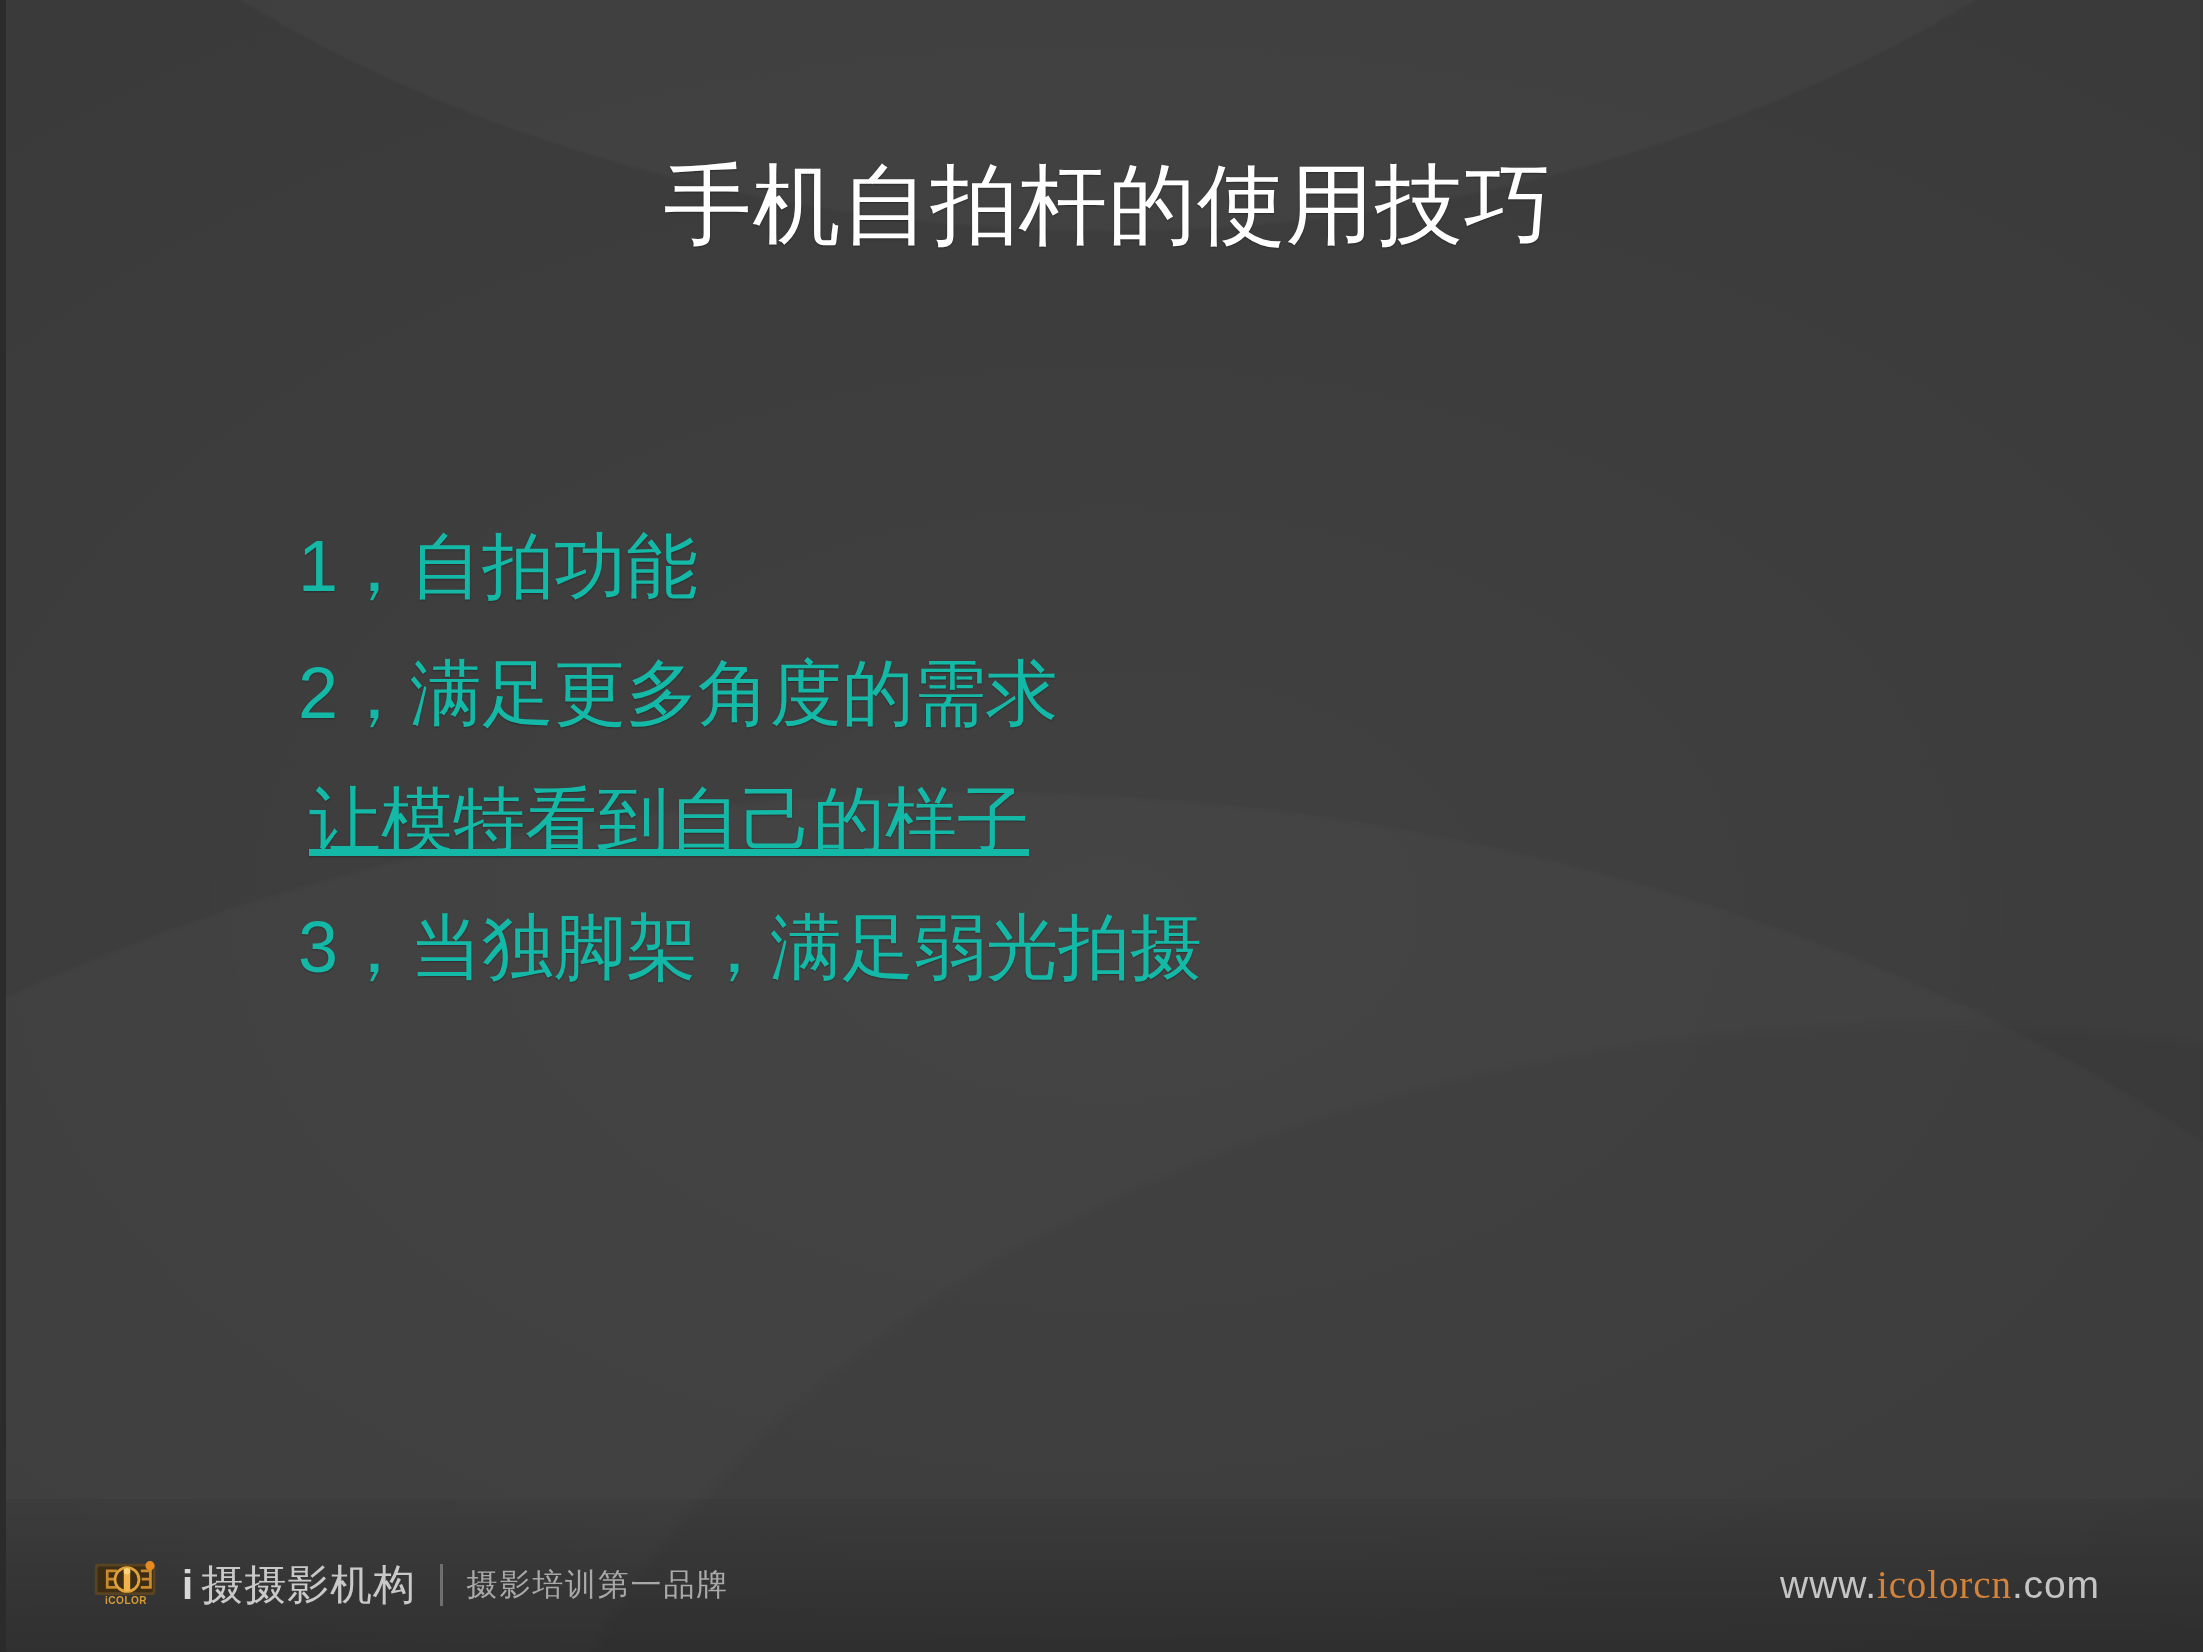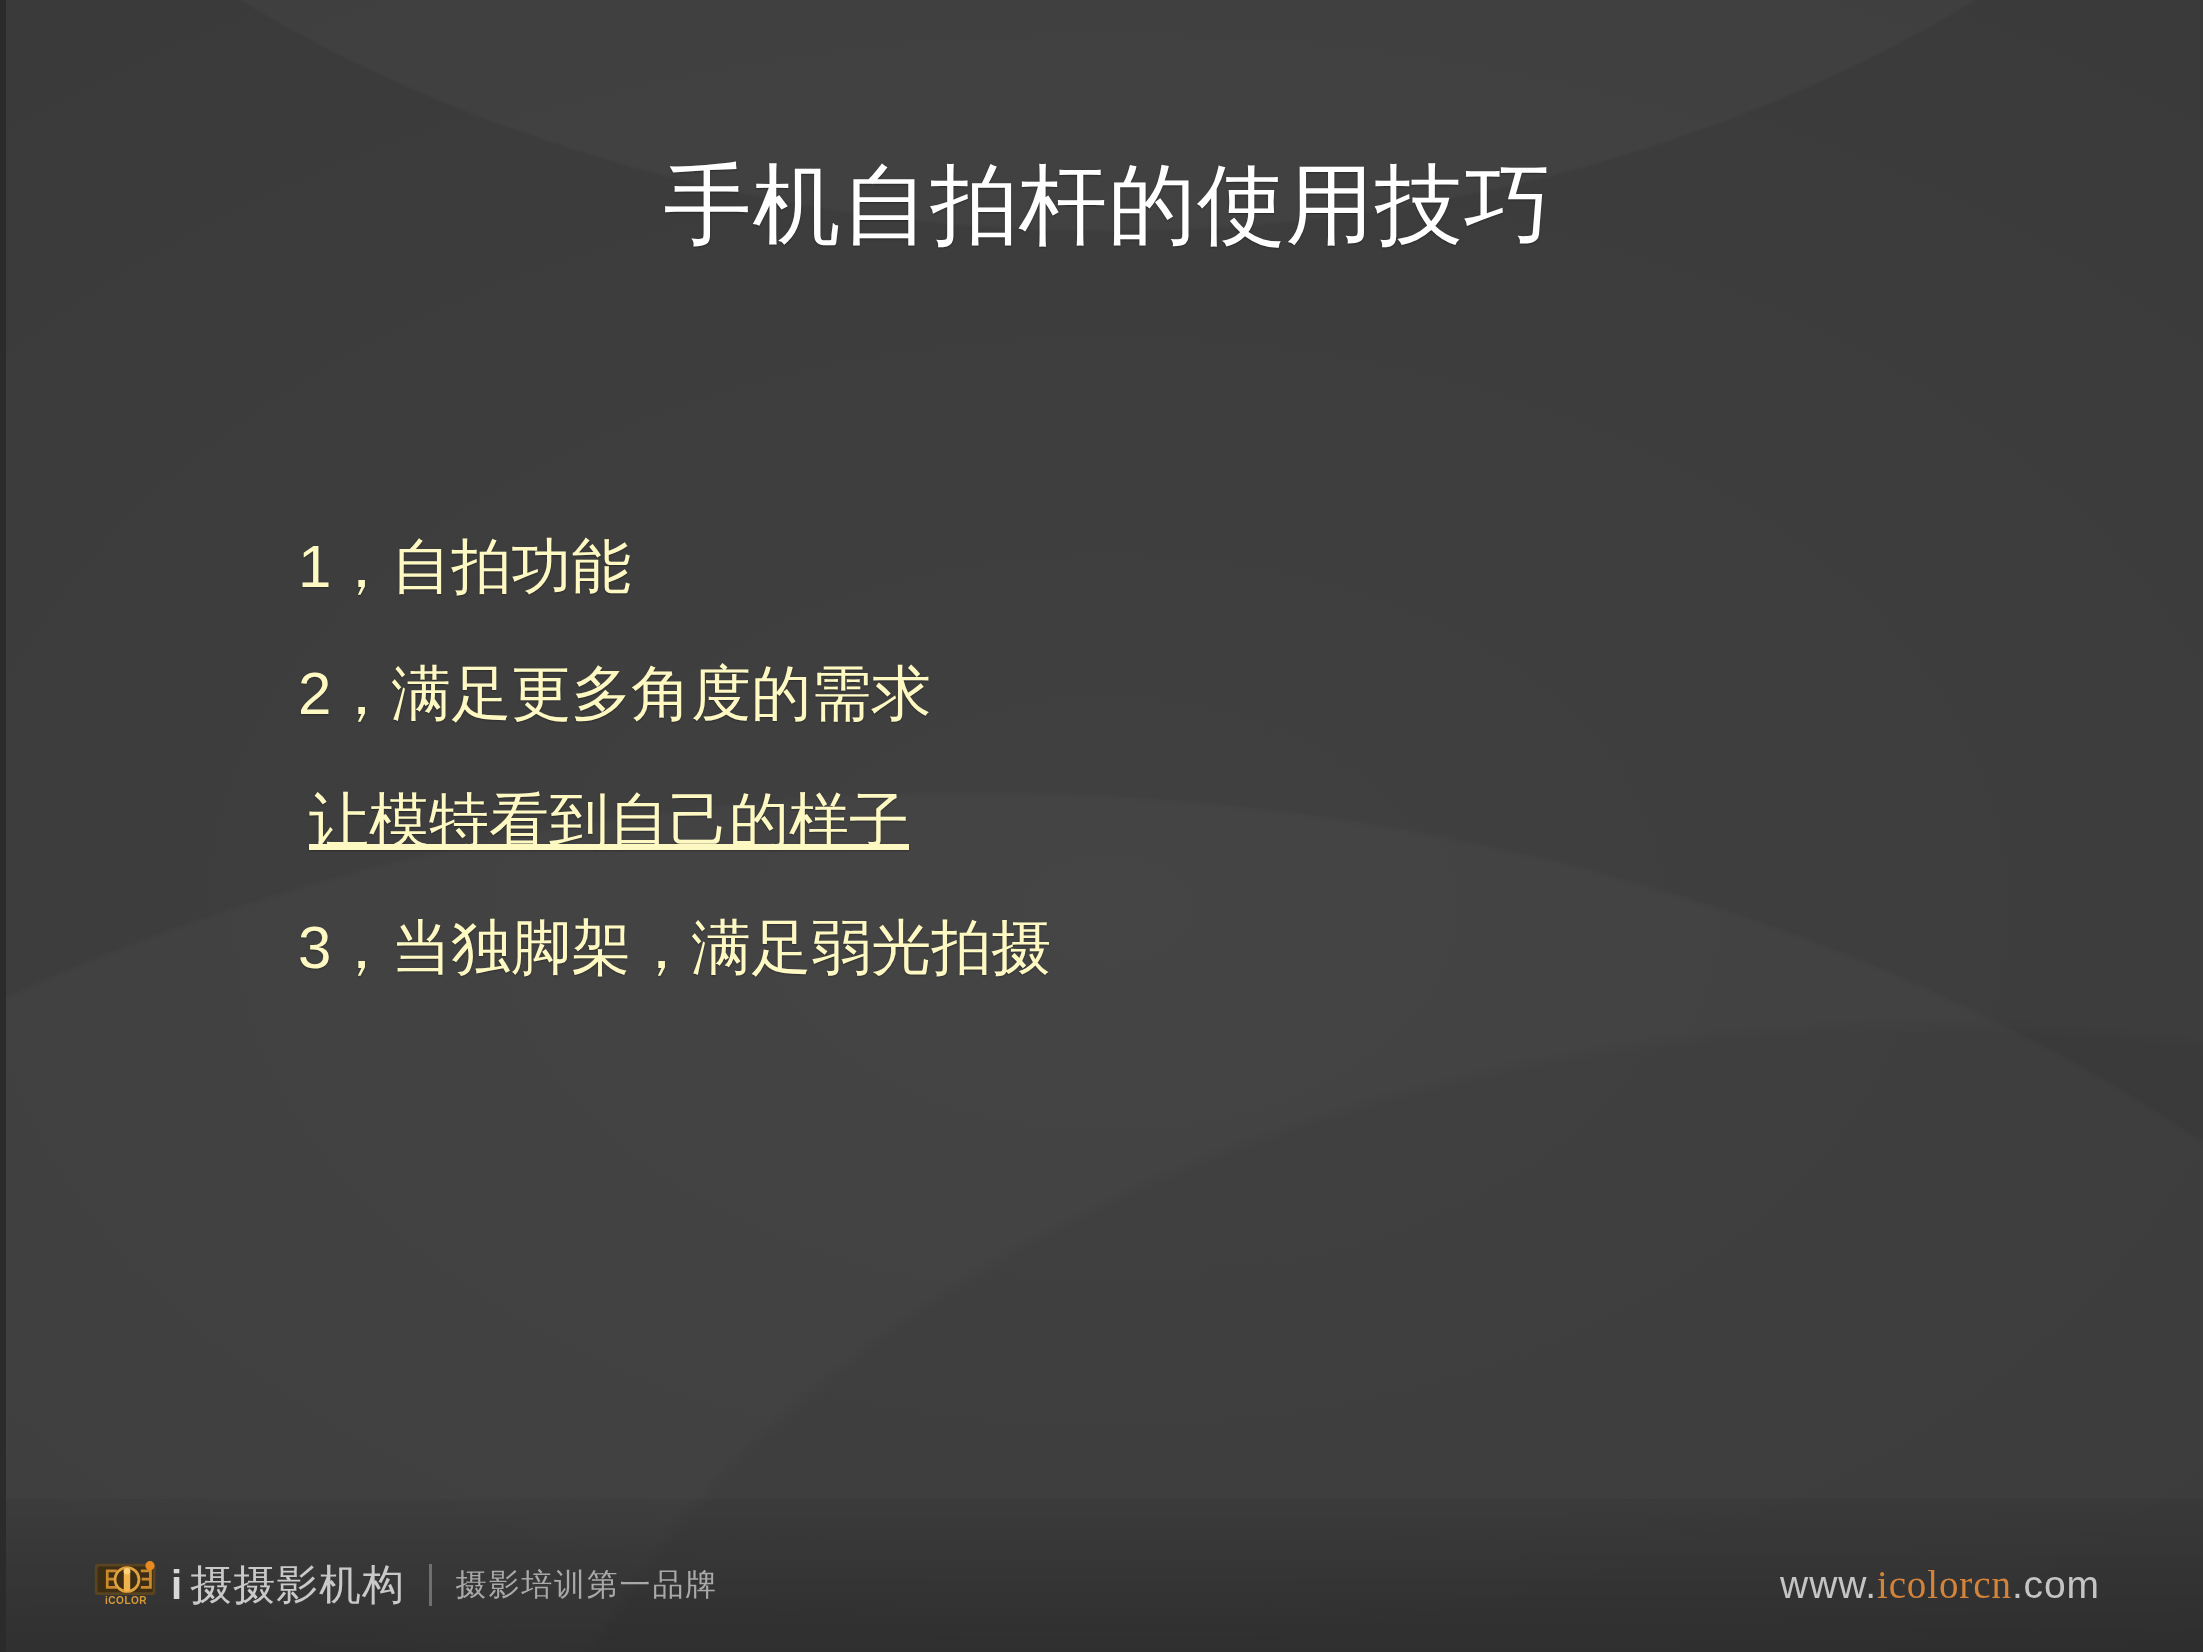--- a/index.html
+++ b/index.html
@@ -86,22 +86,22 @@
   }
 
   
   .body-block {
     position: absolute;
     left: 292px;
     top: 503px;
     width: 1745px;
   }
   .body-line {
-    color: #fef9c3;
-    font-size: 60px;
+    color: #14b8a6;
+    font-size: 72px;
     line-height: 127px;
     white-space: pre;
     font-weight: 400;
     text-shadow: 0 0.9px 1.8px rgba(0,0,0,0.3);
   }
   .body-line.indent {
     padding-left: 11px;
     text-decoration: underline;
   }
 
@@ -122,21 +122,21 @@
     left: 87px;
     right: 110px;
     bottom: 40px;
     height: 57px;
     display: flex;
     align-items: center;
   }
   .brand {
     display: flex;
     align-items: center;
-    gap: 10px;
+    gap: 21px;
   }
   .brand-mark {
     position: relative;
     width: 68px;
     height: 50px;
     flex: none;
   }
   .brand-name {
     color: #c9c9c9;
     font-size: 42px;

